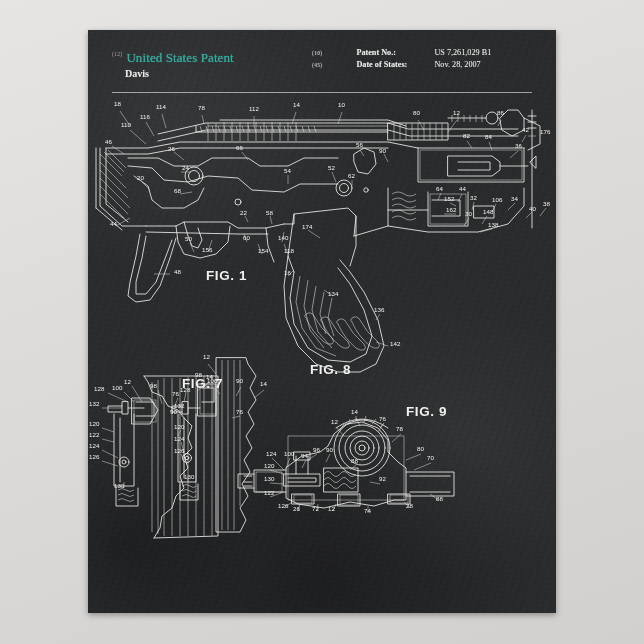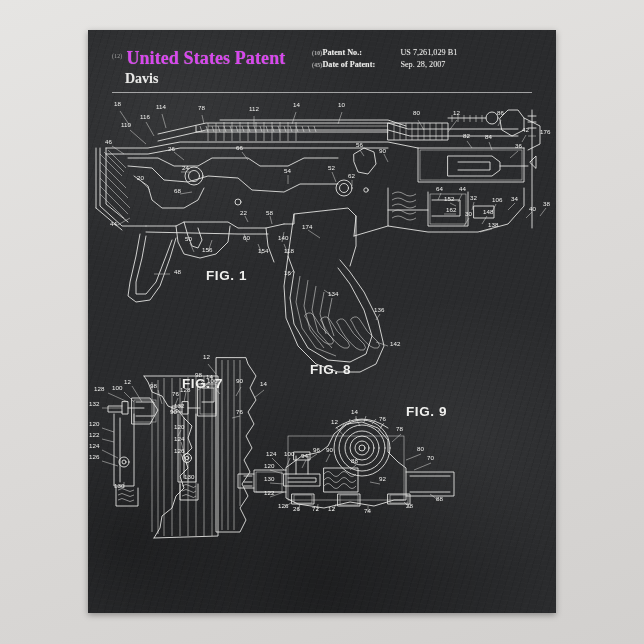--- a/index.html
+++ b/index.html
@@ -31,27 +31,27 @@
       radial-gradient(circle at 30% 40%, rgba(255,255,255,.03) 0 2px, transparent 3px),
       radial-gradient(circle at 70% 20%, rgba(255,255,255,.025) 0 2px, transparent 3px),
       radial-gradient(circle at 45% 75%, rgba(255,255,255,.02) 0 2px, transparent 3px);}
 
   
   #header{position:absolute;left:24px;top:18px;width:420px;}
   .hdr-row{display:flex;align-items:flex-start;}
   .hdr-left{width:200px;}
   .hdr-right{flex:1;}
   .supnum{font-size:5.5px;color:#a8a8a8;vertical-align:super;letter-spacing:.3px;}
-  .pat-title{font-size:18px;font-weight:bold;color:#d946ef;letter-spacing:.1px;
+  .pat-title{font-size:13px;font-weight:normal;color:#14b8a6;letter-spacing:.1px;
              text-shadow:0 0 1px rgba(255,255,255,.4);}
-  .inventor{font-size:14px;font-weight:bold;color:#e8e8e6;margin-left:13px;margin-top:2px;
+  .inventor{font-size:10px;font-weight:bold;color:#e8e8e6;margin-left:13px;margin-top:2px;
             text-shadow:0 0 1px rgba(255,255,255,.3);}
   .meta-line{display:flex;align-items:baseline;font-size:8.2px;font-weight:bold;color:#ececea;
              margin-bottom:3px;text-shadow:0 0 1px rgba(255,255,255,.3);}
-  .meta-label{width:78px;}
+  .meta-label{width:78px;margin-left:34px;}
   .meta-value{font-weight:normal;}
   #hdr-rule{position:absolute;left:24px;top:62px;width:420px;height:1px;
             background:rgba(235,235,235,.62);}
 
   
   #draw{position:absolute;left:0;top:66px;width:528px;height:512px;}
   svg#dwg{display:block;width:468px;height:512px;}
   svg#dwg .ln{fill:none;stroke:#ededeb;stroke-width:.85;stroke-linecap:round;stroke-linejoin:round;}
   svg#dwg .ln-t{fill:none;stroke:#e4e4e2;stroke-width:.55;}
   svg#dwg .lead{fill:none;stroke:#dcdcda;stroke-width:.5;}
@@ -80,22 +80,22 @@
           <div class="inventor">Davis</div>
         </div>
         <div class="hdr-right">
           <div class="meta-line">
             <span class="supnum">(10)</span>
             <span class="meta-label">Patent No.:</span>
             <span class="meta-value">US 7,261,029 B1</span>
           </div>
           <div class="meta-line">
             <span class="supnum">(45)</span>
-            <span class="meta-label">Date of Patent:</span>
-            <span class="meta-value">Sep. 28, 2007</span>
+            <span class="meta-label">Date of States:</span>
+            <span class="meta-value">Nov. 28, 2007</span>
           </div>
         </div>
       </div>
     </div>
     <div id="hdr-rule"></div>
 
     <div id="draw">
     <svg id="dwg" viewBox="0 0 468 512" xmlns="http://www.w3.org/2000/svg">
       <defs>
         <pattern id="hx" width="5" height="5" patternUnits="userSpaceOnUse" patternTransform="rotate(45)">

